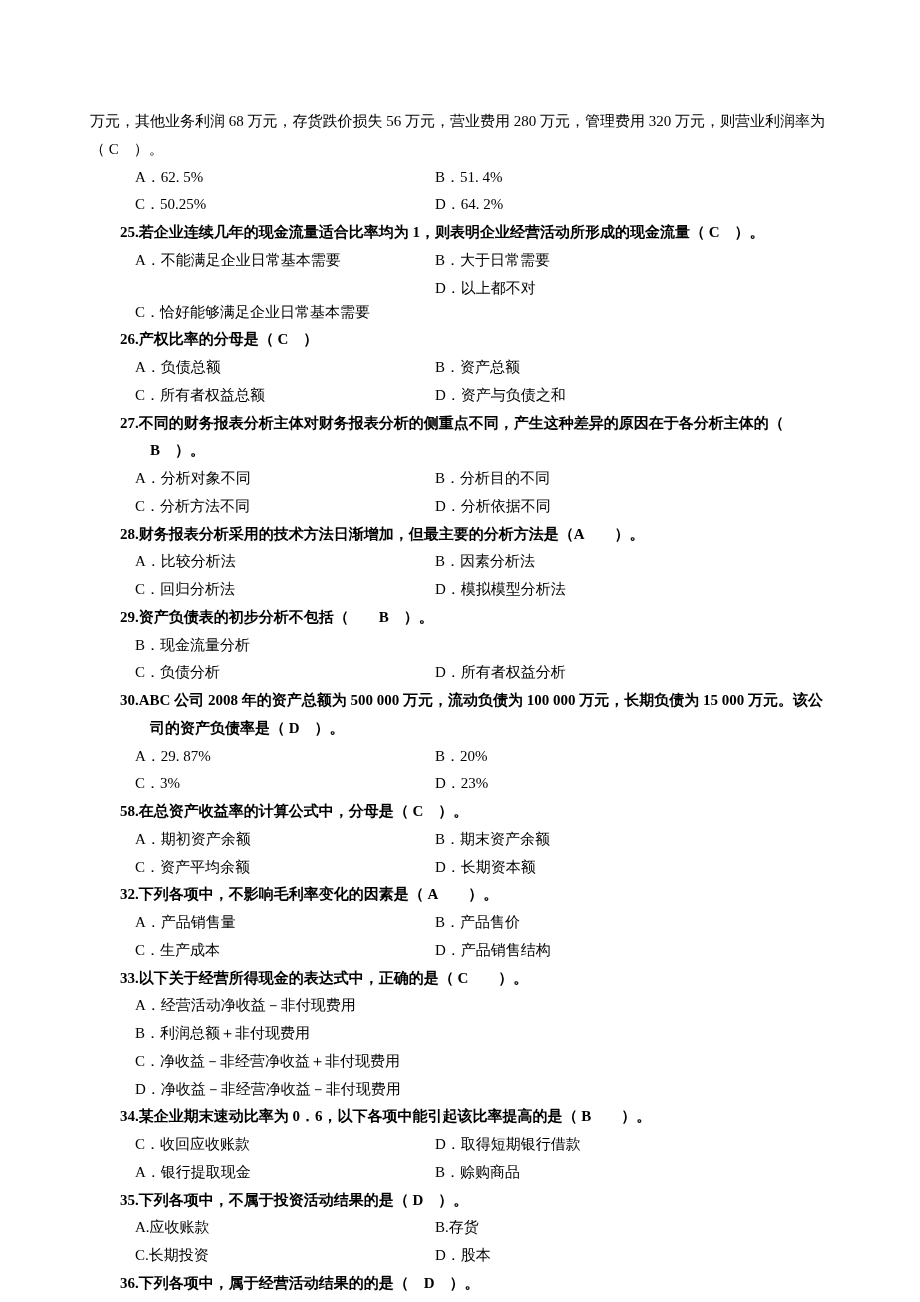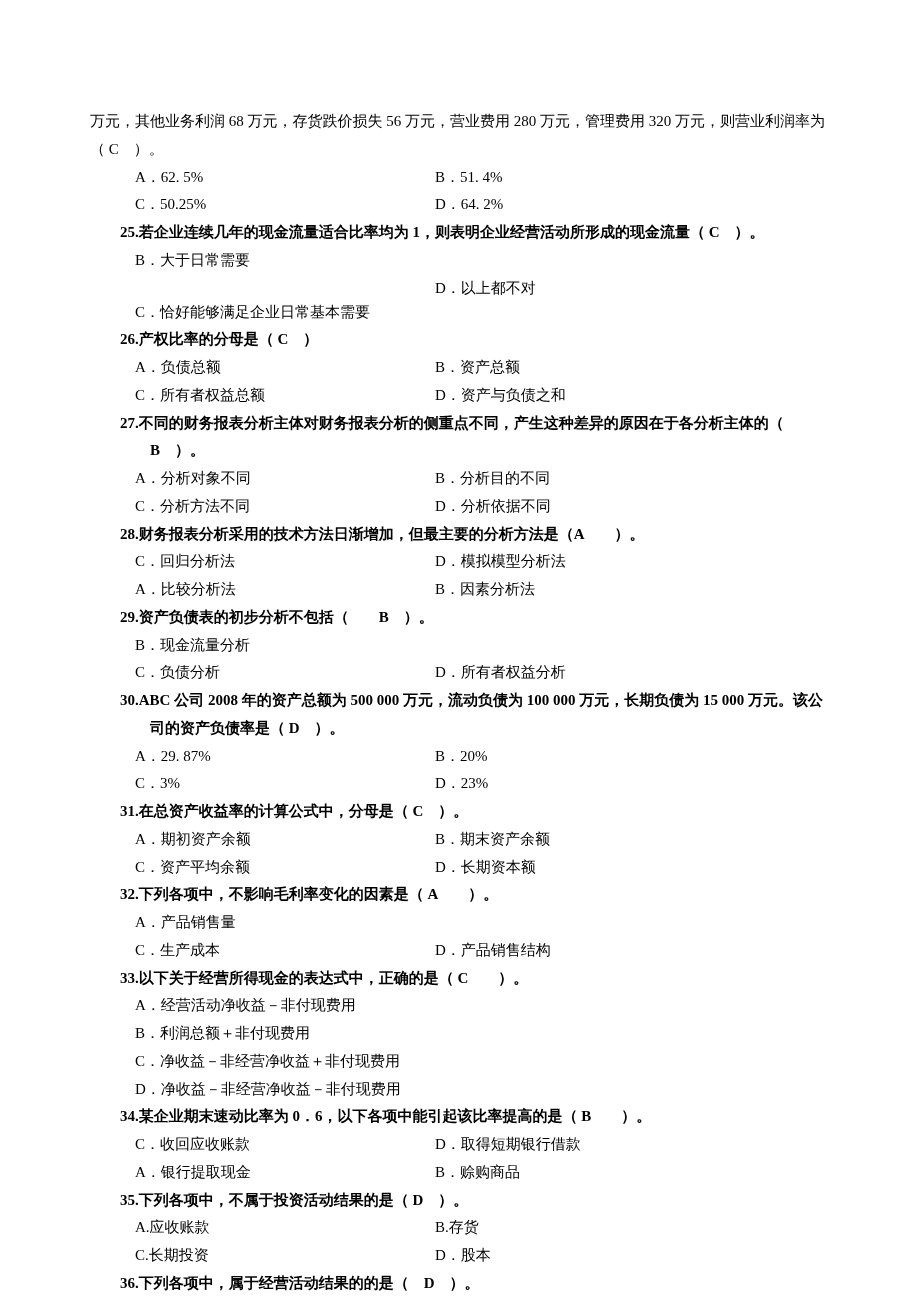--- a/index.html
+++ b/index.html
@@ -38,20 +38,21 @@
     <div class="colA">A．62. 5%</div>
     <div class="colB">B．51. 4%</div>
   </div>
   <div class="row indent2">
     <div class="colA">C．50.25%</div>
     <div class="colB">D．64. 2%</div>
   </div>
 
   <div class="indent1" style="text-indent:-2em;margin-left:2em;">25.若企业连续几年的现金流量适合比率均为 1，则表明企业经营活动所形成的现金流量（ C ）。</div>
   <div class="row indent2">
+    <div class="colA nowrap">A．不能满足企业日常基本需要</div>
     <div class="colB">B．大于日常需要</div>
   </div>
   <div class="row indent2">
     <div class="colA nowrap" style="width:300px;margin-top:24px;">C．恰好能够满足企业日常基本需要</div>
     <div class="colB">D．以上都不对</div>
   </div>
 
   <div class="indent1">26.产权比率的分母是（ C ）</div>
   <div class="row indent2">
     <div class="colA">A．负债总额</div>
@@ -67,26 +68,26 @@
     <div class="colA">A．分析对象不同</div>
     <div class="colB">B．分析目的不同</div>
   </div>
   <div class="row indent2">
     <div class="colA">C．分析方法不同</div>
     <div class="colB">D．分析依据不同</div>
   </div>
 
   <div class="indent1">28.财务报表分析采用的技术方法日渐增加，但最主要的分析方法是（A  ）。</div>
   <div class="row indent2">
+    <div class="colA">A．比较分析法</div>
+    <div class="colB">B．因素分析法</div>
+  </div>
+  <div class="row indent2">
     <div class="colA">C．回归分析法</div>
     <div class="colB">D．模拟模型分析法</div>
-  </div>
-  <div class="row indent2">
-    <div class="colA">A．比较分析法</div>
-    <div class="colB">B．因素分析法</div>
   </div>
 
   <div class="indent1">29.资产负债表的初步分析不包括（  B ）。</div>
   <div class="row indent2">
     <div class="colB">B．现金流量分析</div>
   </div>
   <div class="row indent2">
     <div class="colA">C．负债分析</div>
     <div class="colB">D．所有者权益分析</div>
   </div>
@@ -94,33 +95,34 @@
   <div class="indent1" style="text-indent:-2em;margin-left:2em;">30.ABC 公司 2008 年的资产总额为 500 000 万元，流动负债为 100 000 万元，长期负债为 15 000 万元。该公司的资产负债率是（ D ）。</div>
   <div class="row indent2">
     <div class="colA">A．29. 87%</div>
     <div class="colB">B．20%</div>
   </div>
   <div class="row indent2">
     <div class="colA">C．3%</div>
     <div class="colB">D．23%</div>
   </div>
 
-  <div class="indent1">31.在总资产收益率的计算公式中，分母是（ C ）。</div>
+  <div class="indent1">58.在总资产收益率的计算公式中，分母是（ C ）。</div>
   <div class="row indent2">
     <div class="colA">A．期初资产余额</div>
     <div class="colB">B．期末资产余额</div>
   </div>
   <div class="row indent2">
     <div class="colA">C．资产平均余额</div>
     <div class="colB">D．长期资本额</div>
   </div>
 
   <div class="indent1">32.下列各项中，不影响毛利率变化的因素是（ A  ）。</div>
   <div class="row indent2">
     <div class="colA">A．产品销售量</div>
+    <div class="colB">B．产品售价</div>
   </div>
   <div class="row indent2">
     <div class="colA">C．生产成本</div>
     <div class="colB">D．产品销售结构</div>
   </div>
 
   <div class="indent1">33.以下关于经营所得现金的表达式中，正确的是（ C  ）。</div>
   <div class="stack">A．经营活动净收益－非付现费用</div>
   <div class="stack">B．利润总额＋非付现费用</div>
   <div class="stack">C．净收益－非经营净收益＋非付现费用</div>

